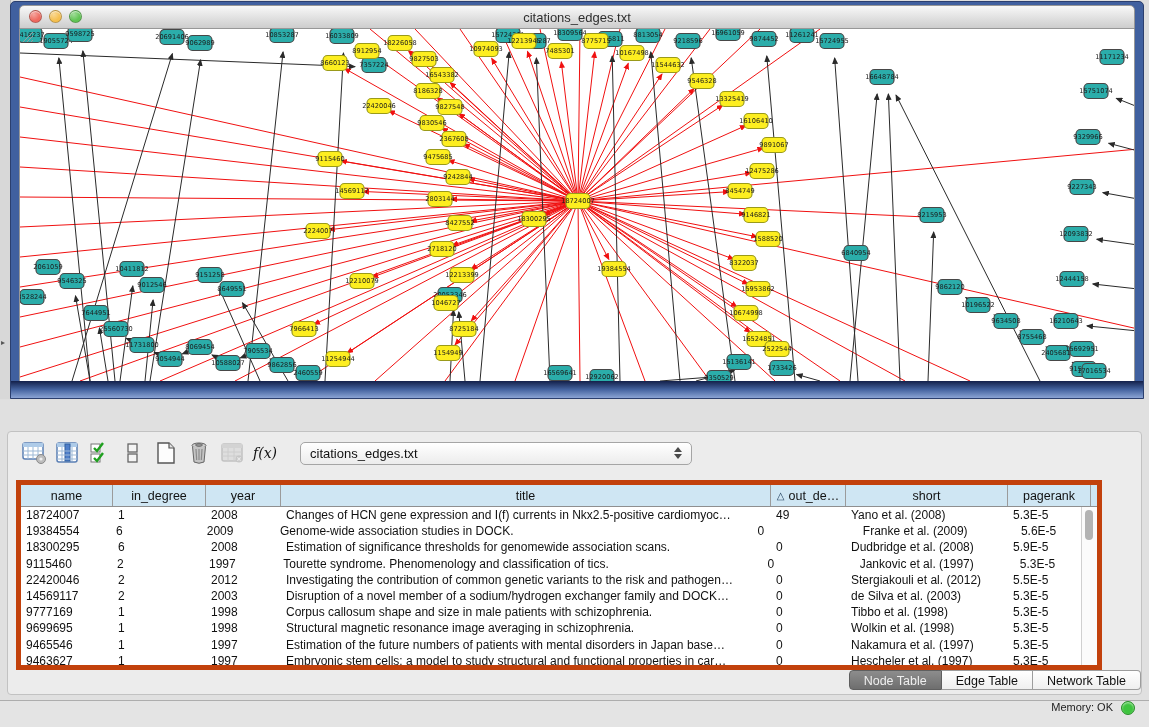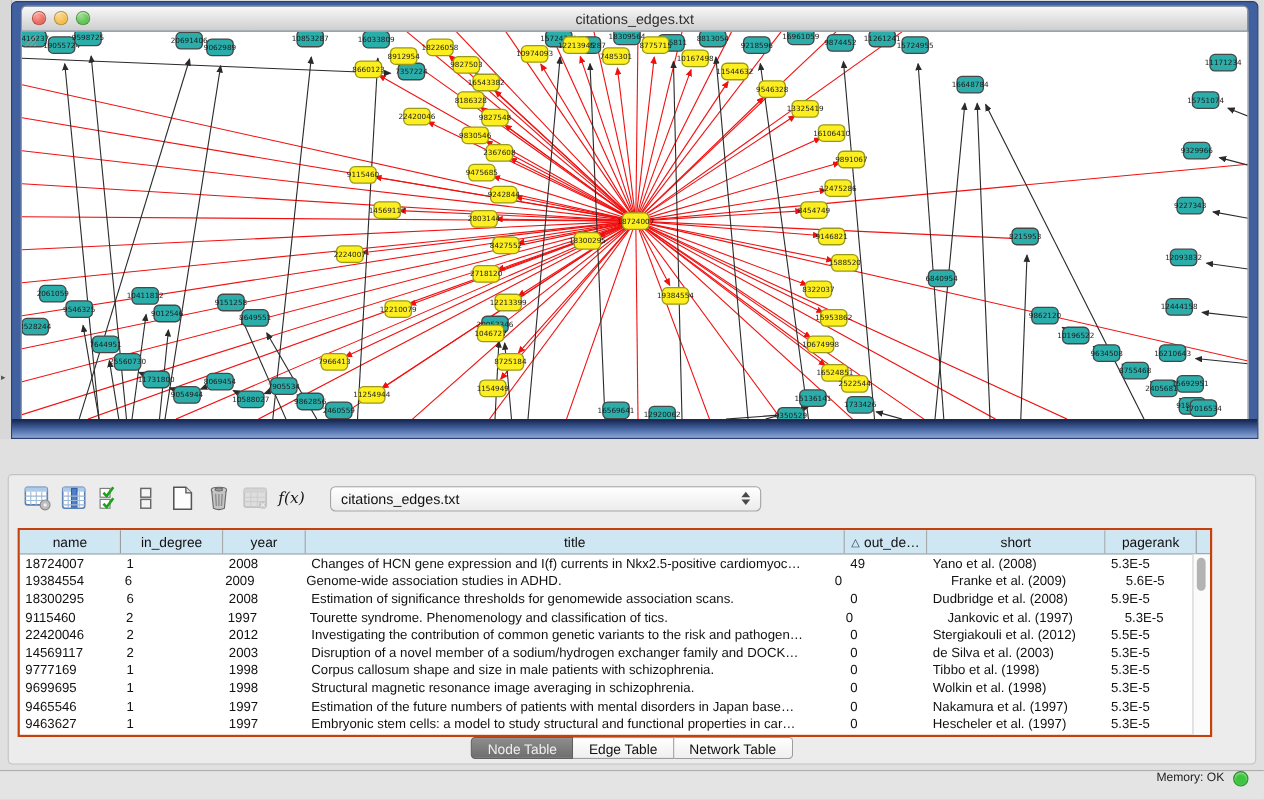--- a/index.html
+++ b/index.html
@@ -34,31 +34,31 @@
   .tb-btn{width:28px;height:28px;display:flex;align-items:center;justify-content:center;margin-right:5px;}
   .fx{font-family:"DejaVu Serif",serif;font-style:italic;font-size:14px;color:#111;}
   .dropdown{margin-left:16px;width:392px;height:23px;box-sizing:border-box;background:linear-gradient(#ffffff,#ececec);
             border:1px solid #a5a5a5;border-radius:5px;display:flex;align-items:center;padding:0 9px;font-size:13px;color:#111;}
   .dd-label{flex:1;}
   .dd-spin{display:flex;flex-direction:column;gap:2px;align-items:center;}
   .dd-spin i{display:block;width:0;height:0;border-left:4px solid transparent;border-right:4px solid transparent;}
   .dd-up{border-bottom:5px solid #4a4a4a;}
   .dd-down{border-top:5px solid #4a4a4a;}
   
-  .table-box{position:absolute;left:8px;right:39px;top:48px;bottom:24px;background:#fff;border:2px solid #c2410c;overflow:hidden;}
+  .table-box{position:absolute;left:8px;right:39px;top:48px;bottom:24px;background:#fff;border:5px solid #c2410c;overflow:hidden;}
   .thead{display:flex;height:21px;border-bottom:1px solid #8f8f8f;background:#cfe6f3;}
   .th{box-sizing:border-box;display:flex;align-items:center;justify-content:center;font-size:12.5px;color:#111;
       border-right:1px solid #9b9b9b;overflow:hidden;white-space:nowrap;background:#cfe6f3;}
   .th .sort{font-size:10px;margin-right:4px;color:#23415f;}
   .trow{display:flex;height:16.2px;align-items:center;}
   .td{box-sizing:border-box;padding:0 5px;font-size:12px;color:#111;overflow:hidden;white-space:nowrap;}
   .vscroll{position:absolute;top:22px;right:0;bottom:0;width:15px;background:#fbfbfb;border-left:1px solid #d0d0d0;}
   .vthumb{position:absolute;top:3px;left:3px;width:8px;height:30px;background:#b3b3b3;border-radius:5px;}
   
-  .tabs{position:absolute;left:0;right:0;bottom:4px;display:flex;justify-content:center;}
+  .tabs{position:absolute;left:0;right:0;bottom:4px;display:flex;justify-content:flex-end;}
   .tab{height:20px;line-height:20px;padding:0 14px;font-size:12.5px;box-sizing:border-box;
        background:linear-gradient(#ffffff,#efefef);border:1px solid #9d9d9d;border-left:none;color:#111;}
   .tab:first-child{border-left:1px solid #9d9d9d;border-radius:4px 0 0 4px;}
   .tab:last-child{border-radius:0 4px 4px 0;}
   .tab.active{background:linear-gradient(#8d8d8d,#6e6e6e);color:#efefef;border-color:#5f5f5f;}
   
   .statusbar{position:absolute;left:0;top:700px;width:1149px;height:27px;box-sizing:border-box;background:#e4e4e4;
              border-top:1px solid #adadad;display:flex;align-items:flex-start;justify-content:flex-end;padding-right:14px;gap:8px;}
   .mem-label{font-size:11px;color:#222;}
   .mem-dot{width:14px;height:14px;border-radius:50%;box-sizing:border-box;border:1px solid #2c8f2c;
@@ -753,21 +753,21 @@
               <div class="td" style="width: 75px;">2008</div>
               <div class="td" style="width: 490px;">Changes of HCN gene expression and I(f) currents in Nkx2.5-positive cardiomyoc…</div>
               <div class="td" style="width: 75px;">49</div>
               <div class="td" style="width: 162px;">Yano et al. (2008)</div>
               <div class="td" style="width: 83px;">5.3E-5</div>
             </div>
             <div class="trow">
               <div class="td" style="width: 92px;">19384554</div>
               <div class="td" style="width: 93px;">6</div>
               <div class="td" style="width: 75px;">2009</div>
-              <div class="td" style="width: 490px;">Genome-wide association studies in ADHD.</div>
+              <div class="td" style="width: 490px;">Genome-wide association studies in DOCK.</div>
               <div class="td" style="width: 75px;">0</div>
               <div class="td" style="width: 162px; margin-left: 32px;">Franke et al. (2009)</div>
               <div class="td" style="width: 83px;">5.6E-5</div>
             </div>
             <div class="trow">
               <div class="td" style="width: 92px;">18300295</div>
               <div class="td" style="width: 93px;">6</div>
               <div class="td" style="width: 75px;">2008</div>
               <div class="td" style="width: 490px;">Estimation of significance thresholds for genomewide association scans.</div>
               <div class="td" style="width: 75px;">0</div>

